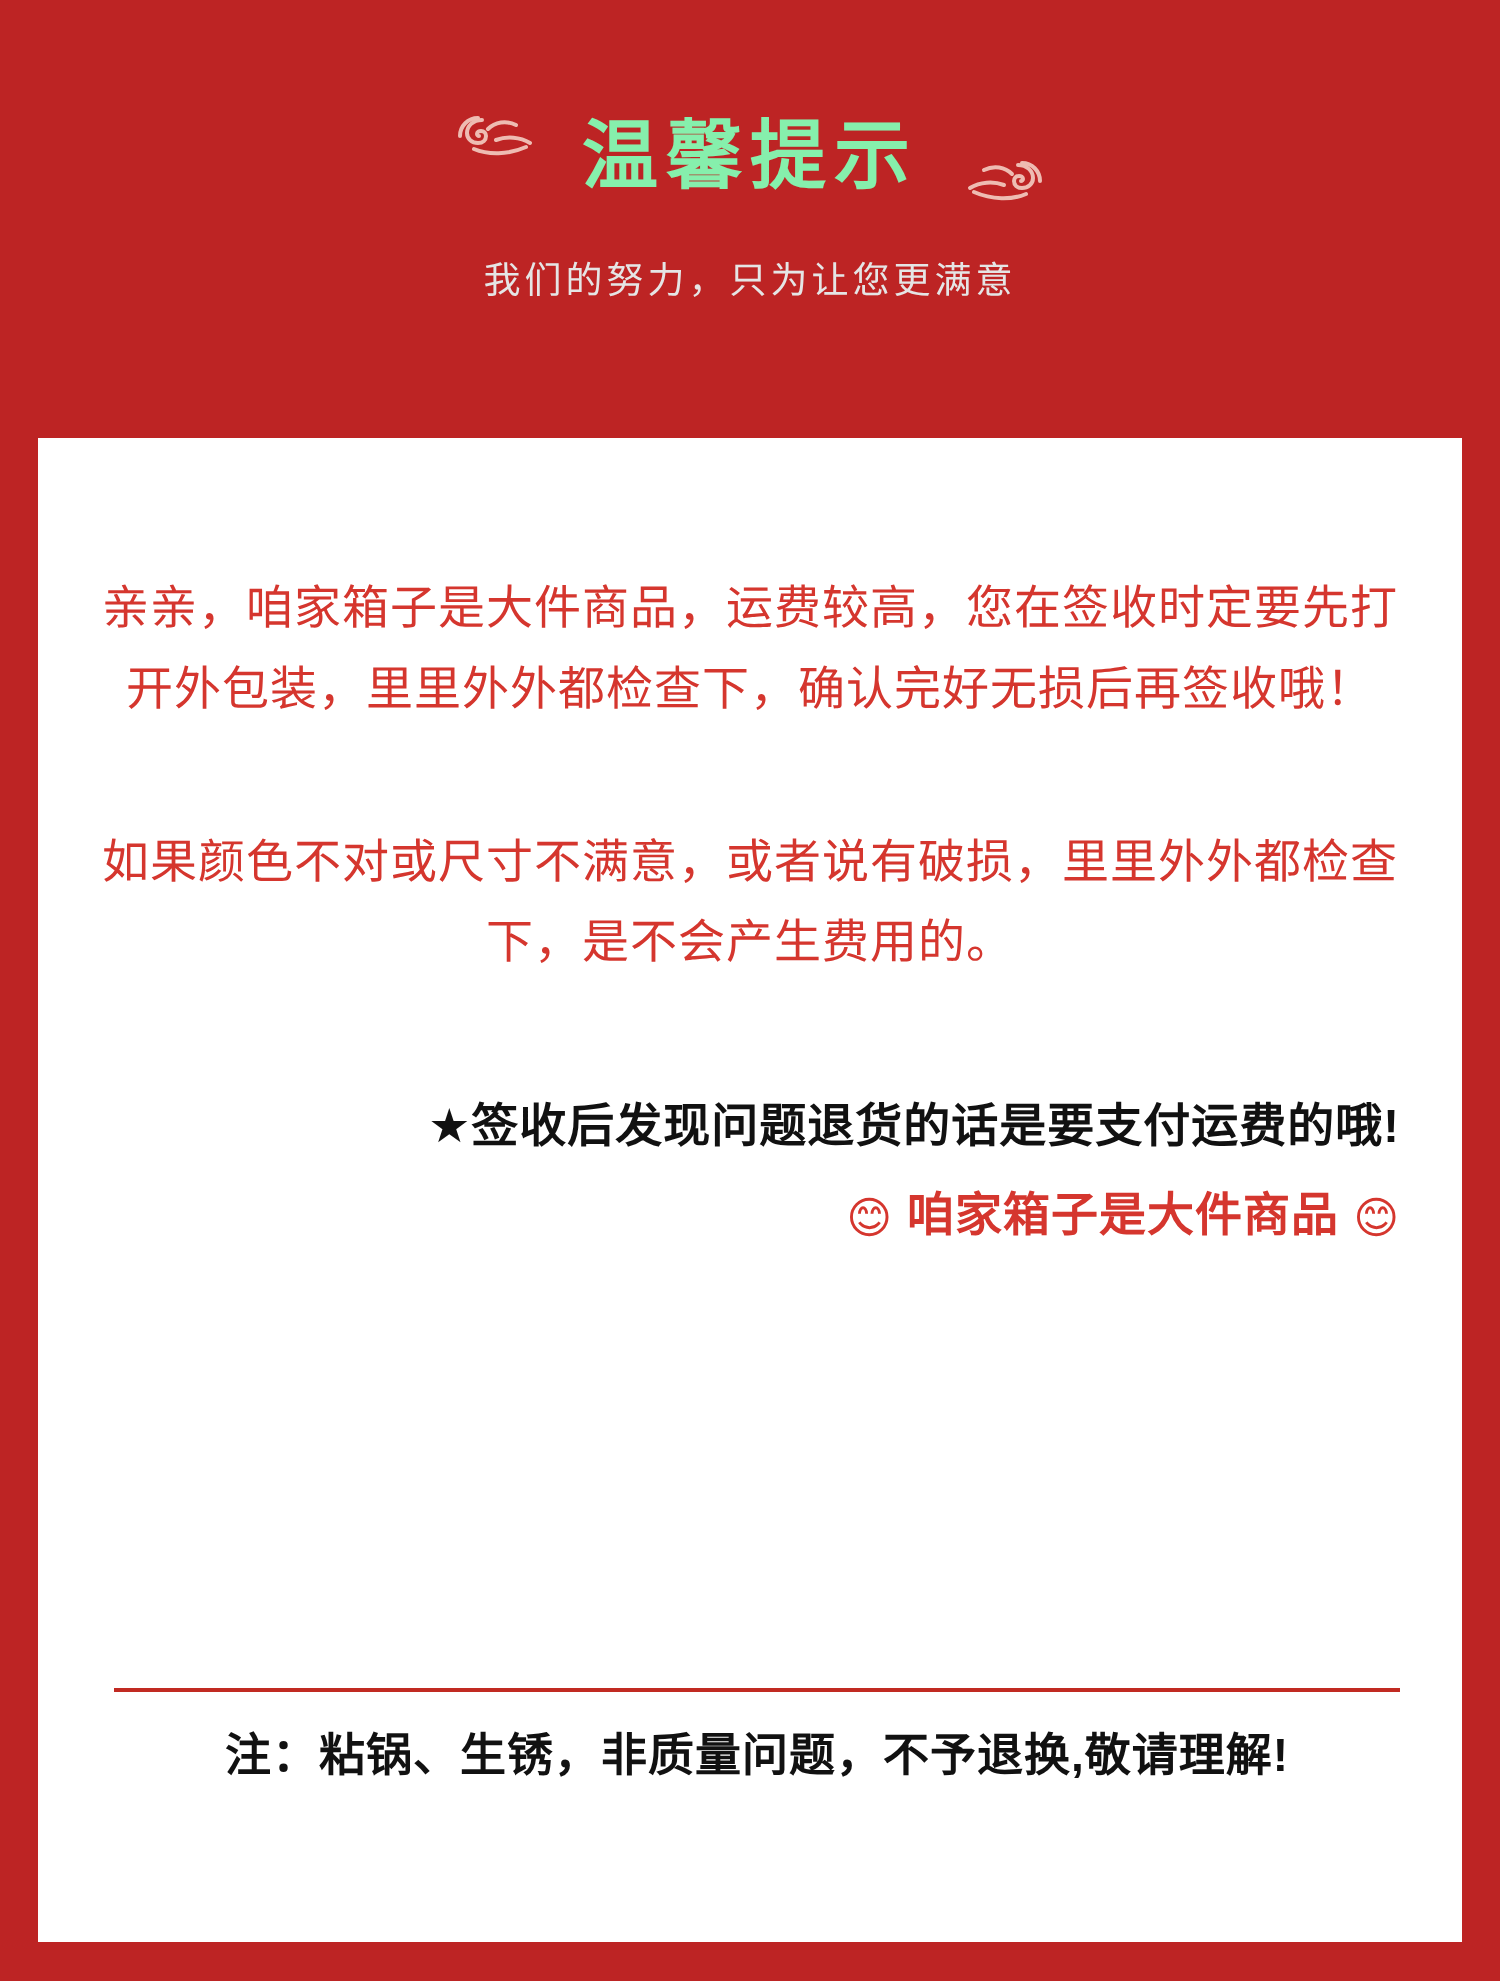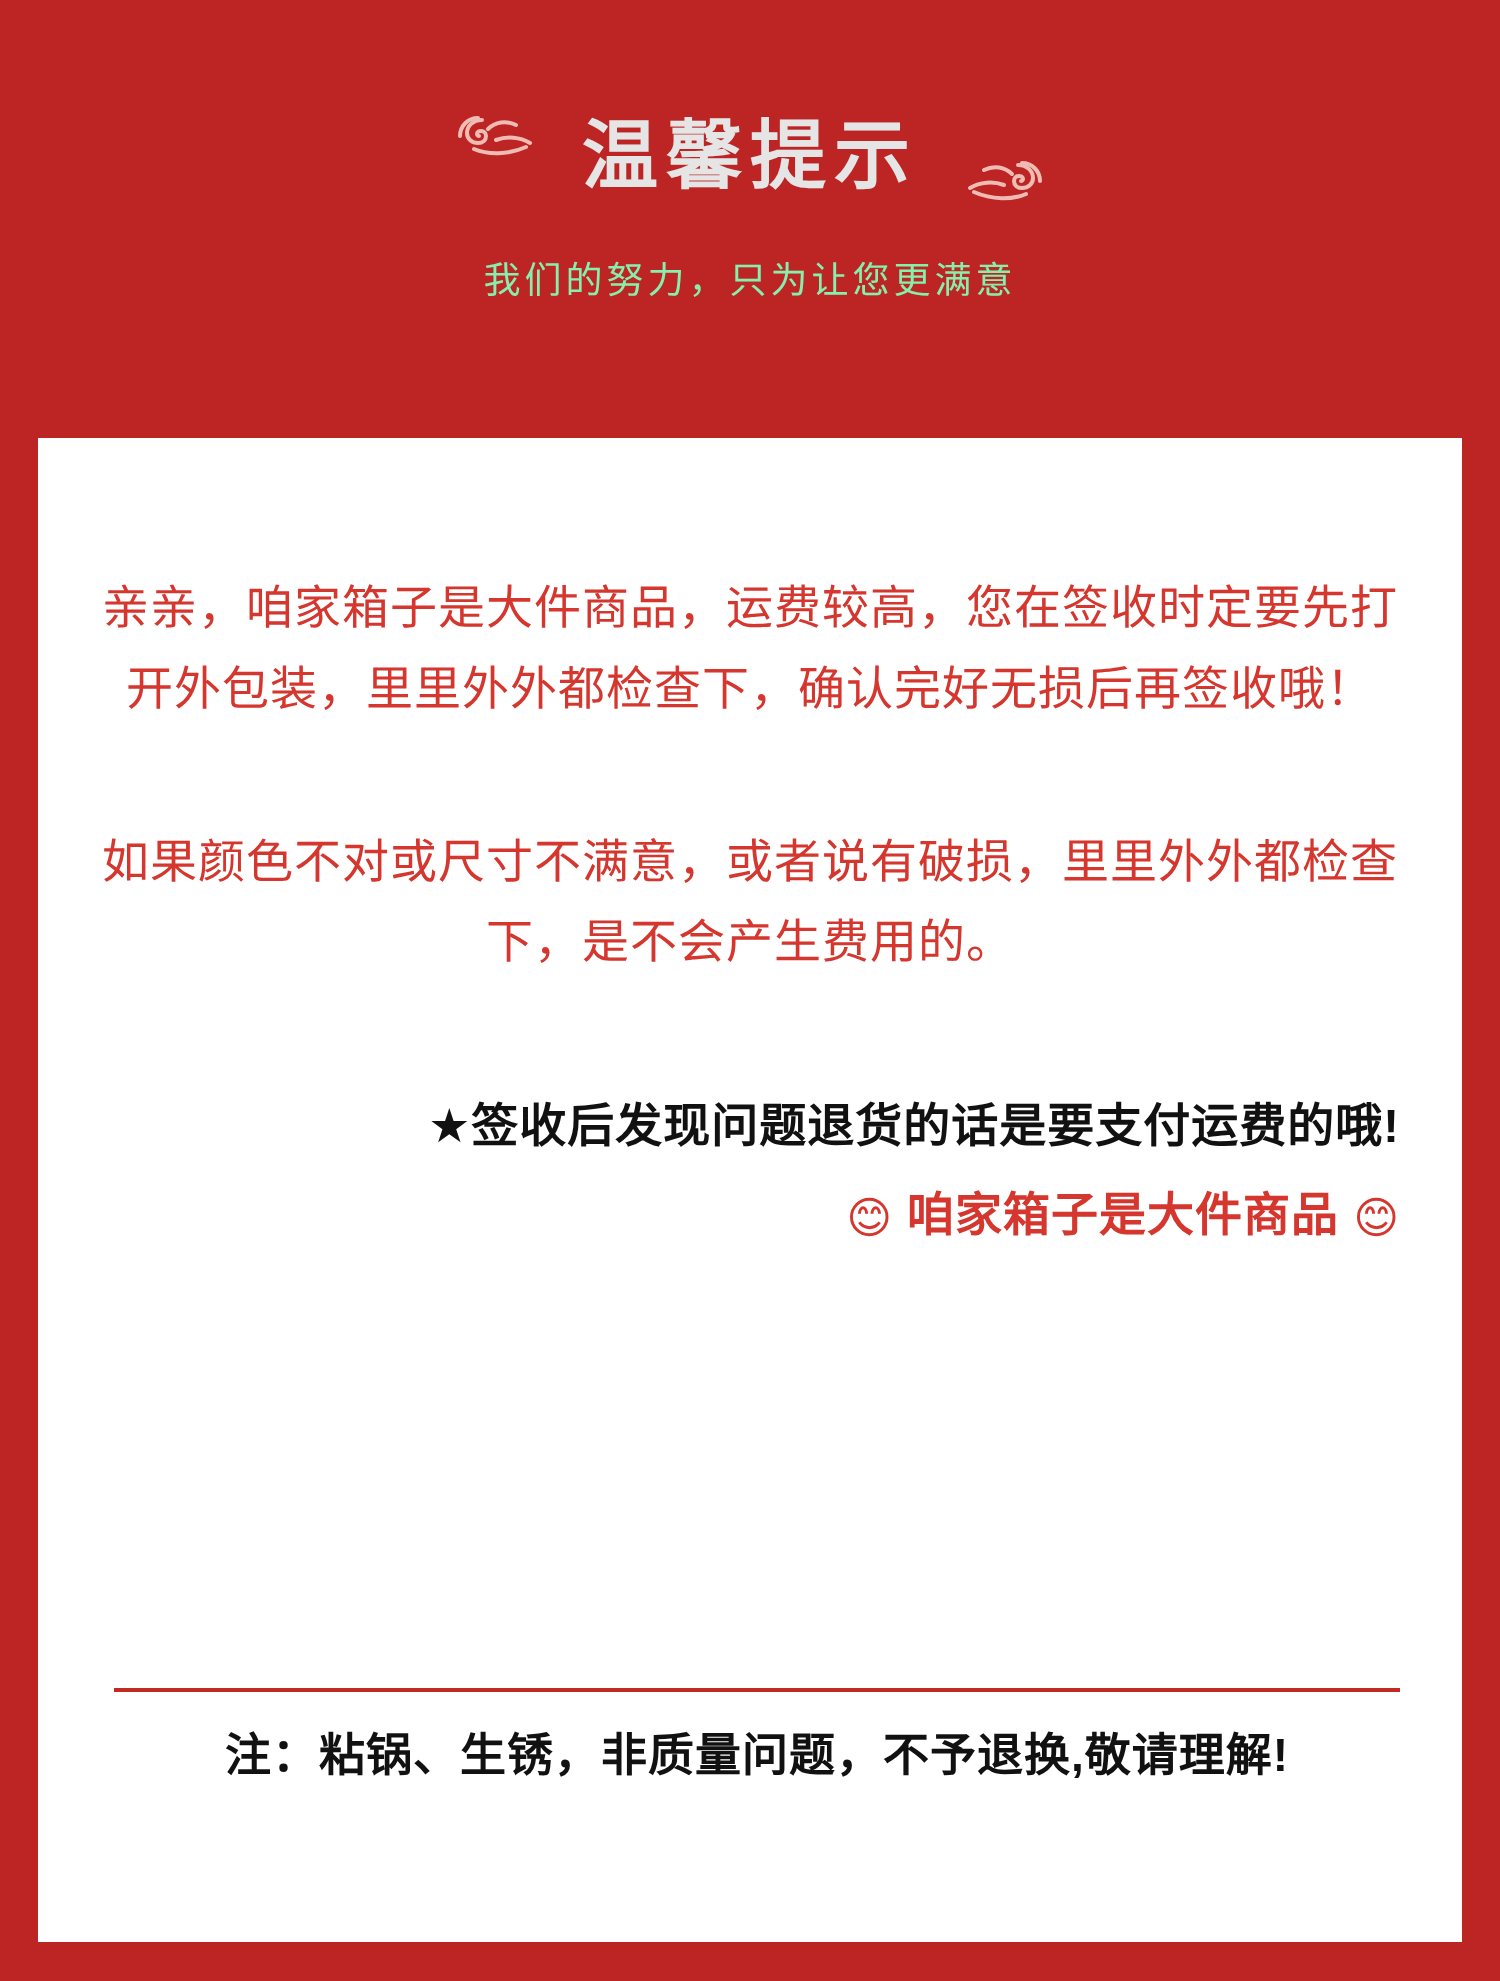--- a/index.html
+++ b/index.html
@@ -40,29 +40,29 @@
     color: #f3c9bf;
     opacity: 0.92;
   }
   .cloud svg { display: block; }
   .cloud-left { margin-right: 18px; margin-bottom: 42px; }
   .cloud-right { margin-left: 18px; margin-top: 48px; }
 
   .main-title {
     font-size: 76px;
     line-height: 1;
-    color: #e5e5e5;
+    color: #86efac;
     letter-spacing: 8px;
     font-weight: 700;
     white-space: nowrap;
   }
   .subtitle {
     margin-top: 34px;
     font-size: 37px;
-    color: #86efac;
+    color: #e5e5e5;
     letter-spacing: 4px;
     font-weight: 400;
   }
 
   
   .card {
     position: absolute;
     left: 38px;
     top: 438px;
     width: 1424px;

